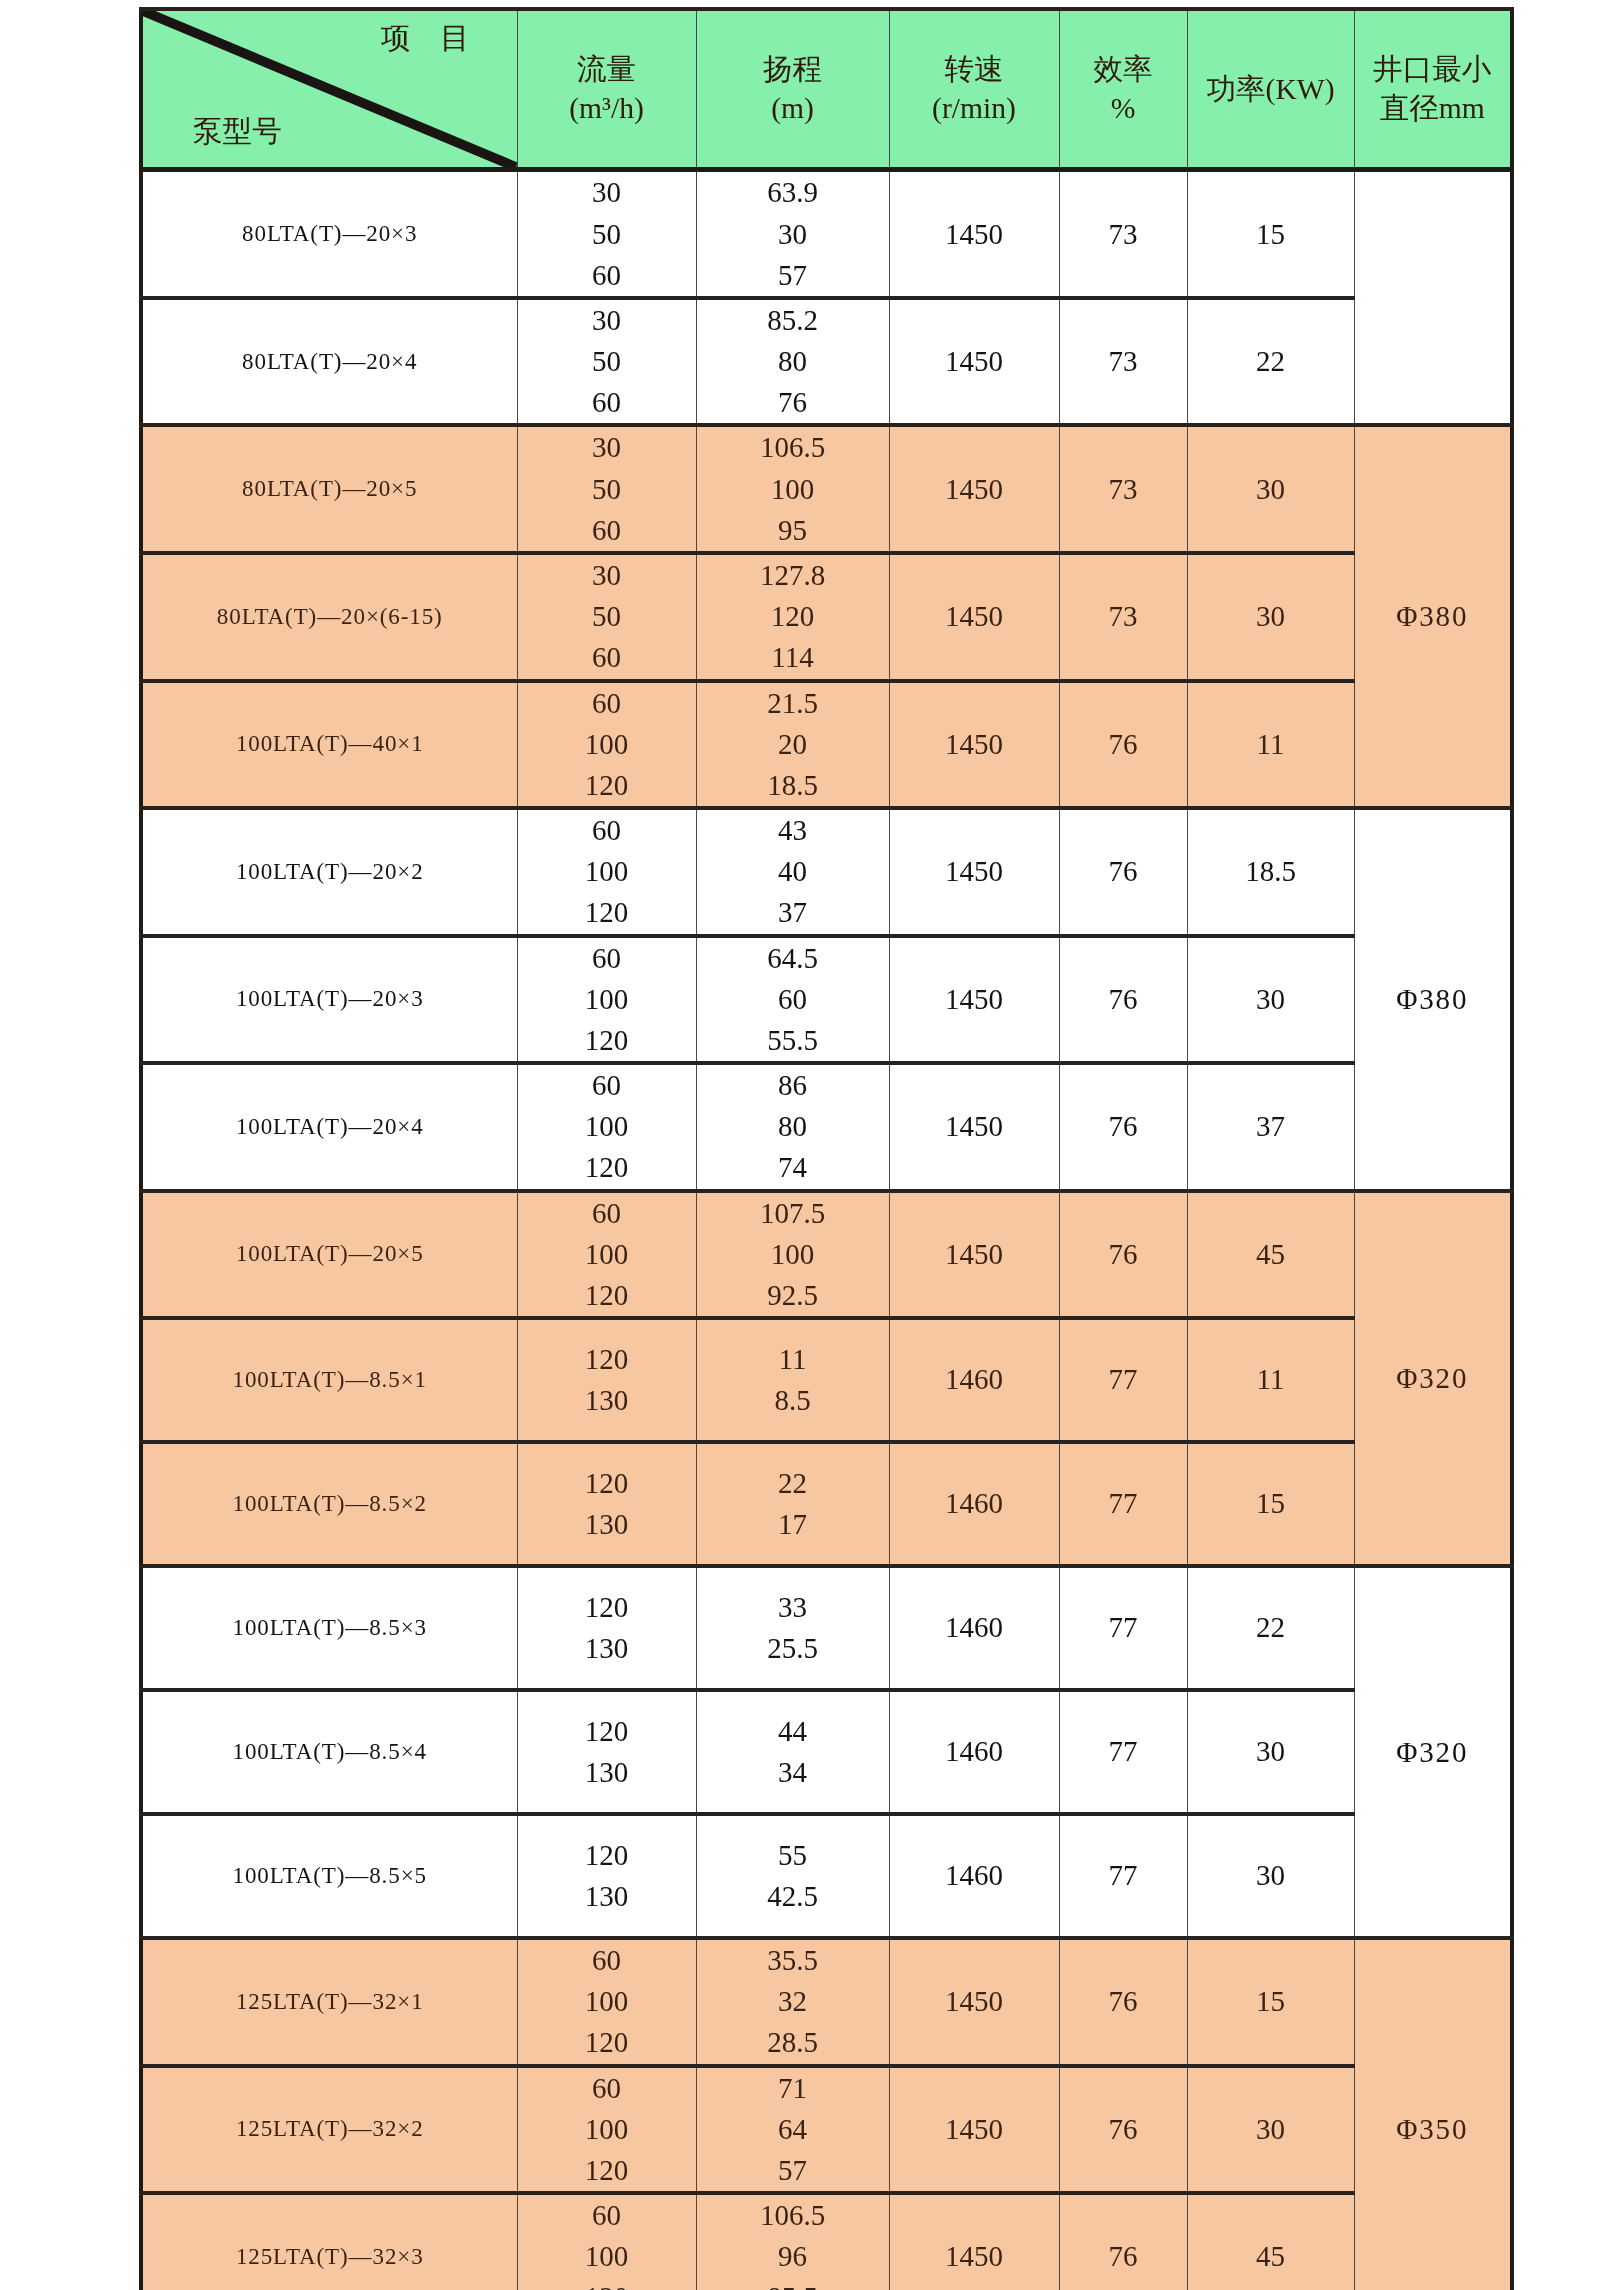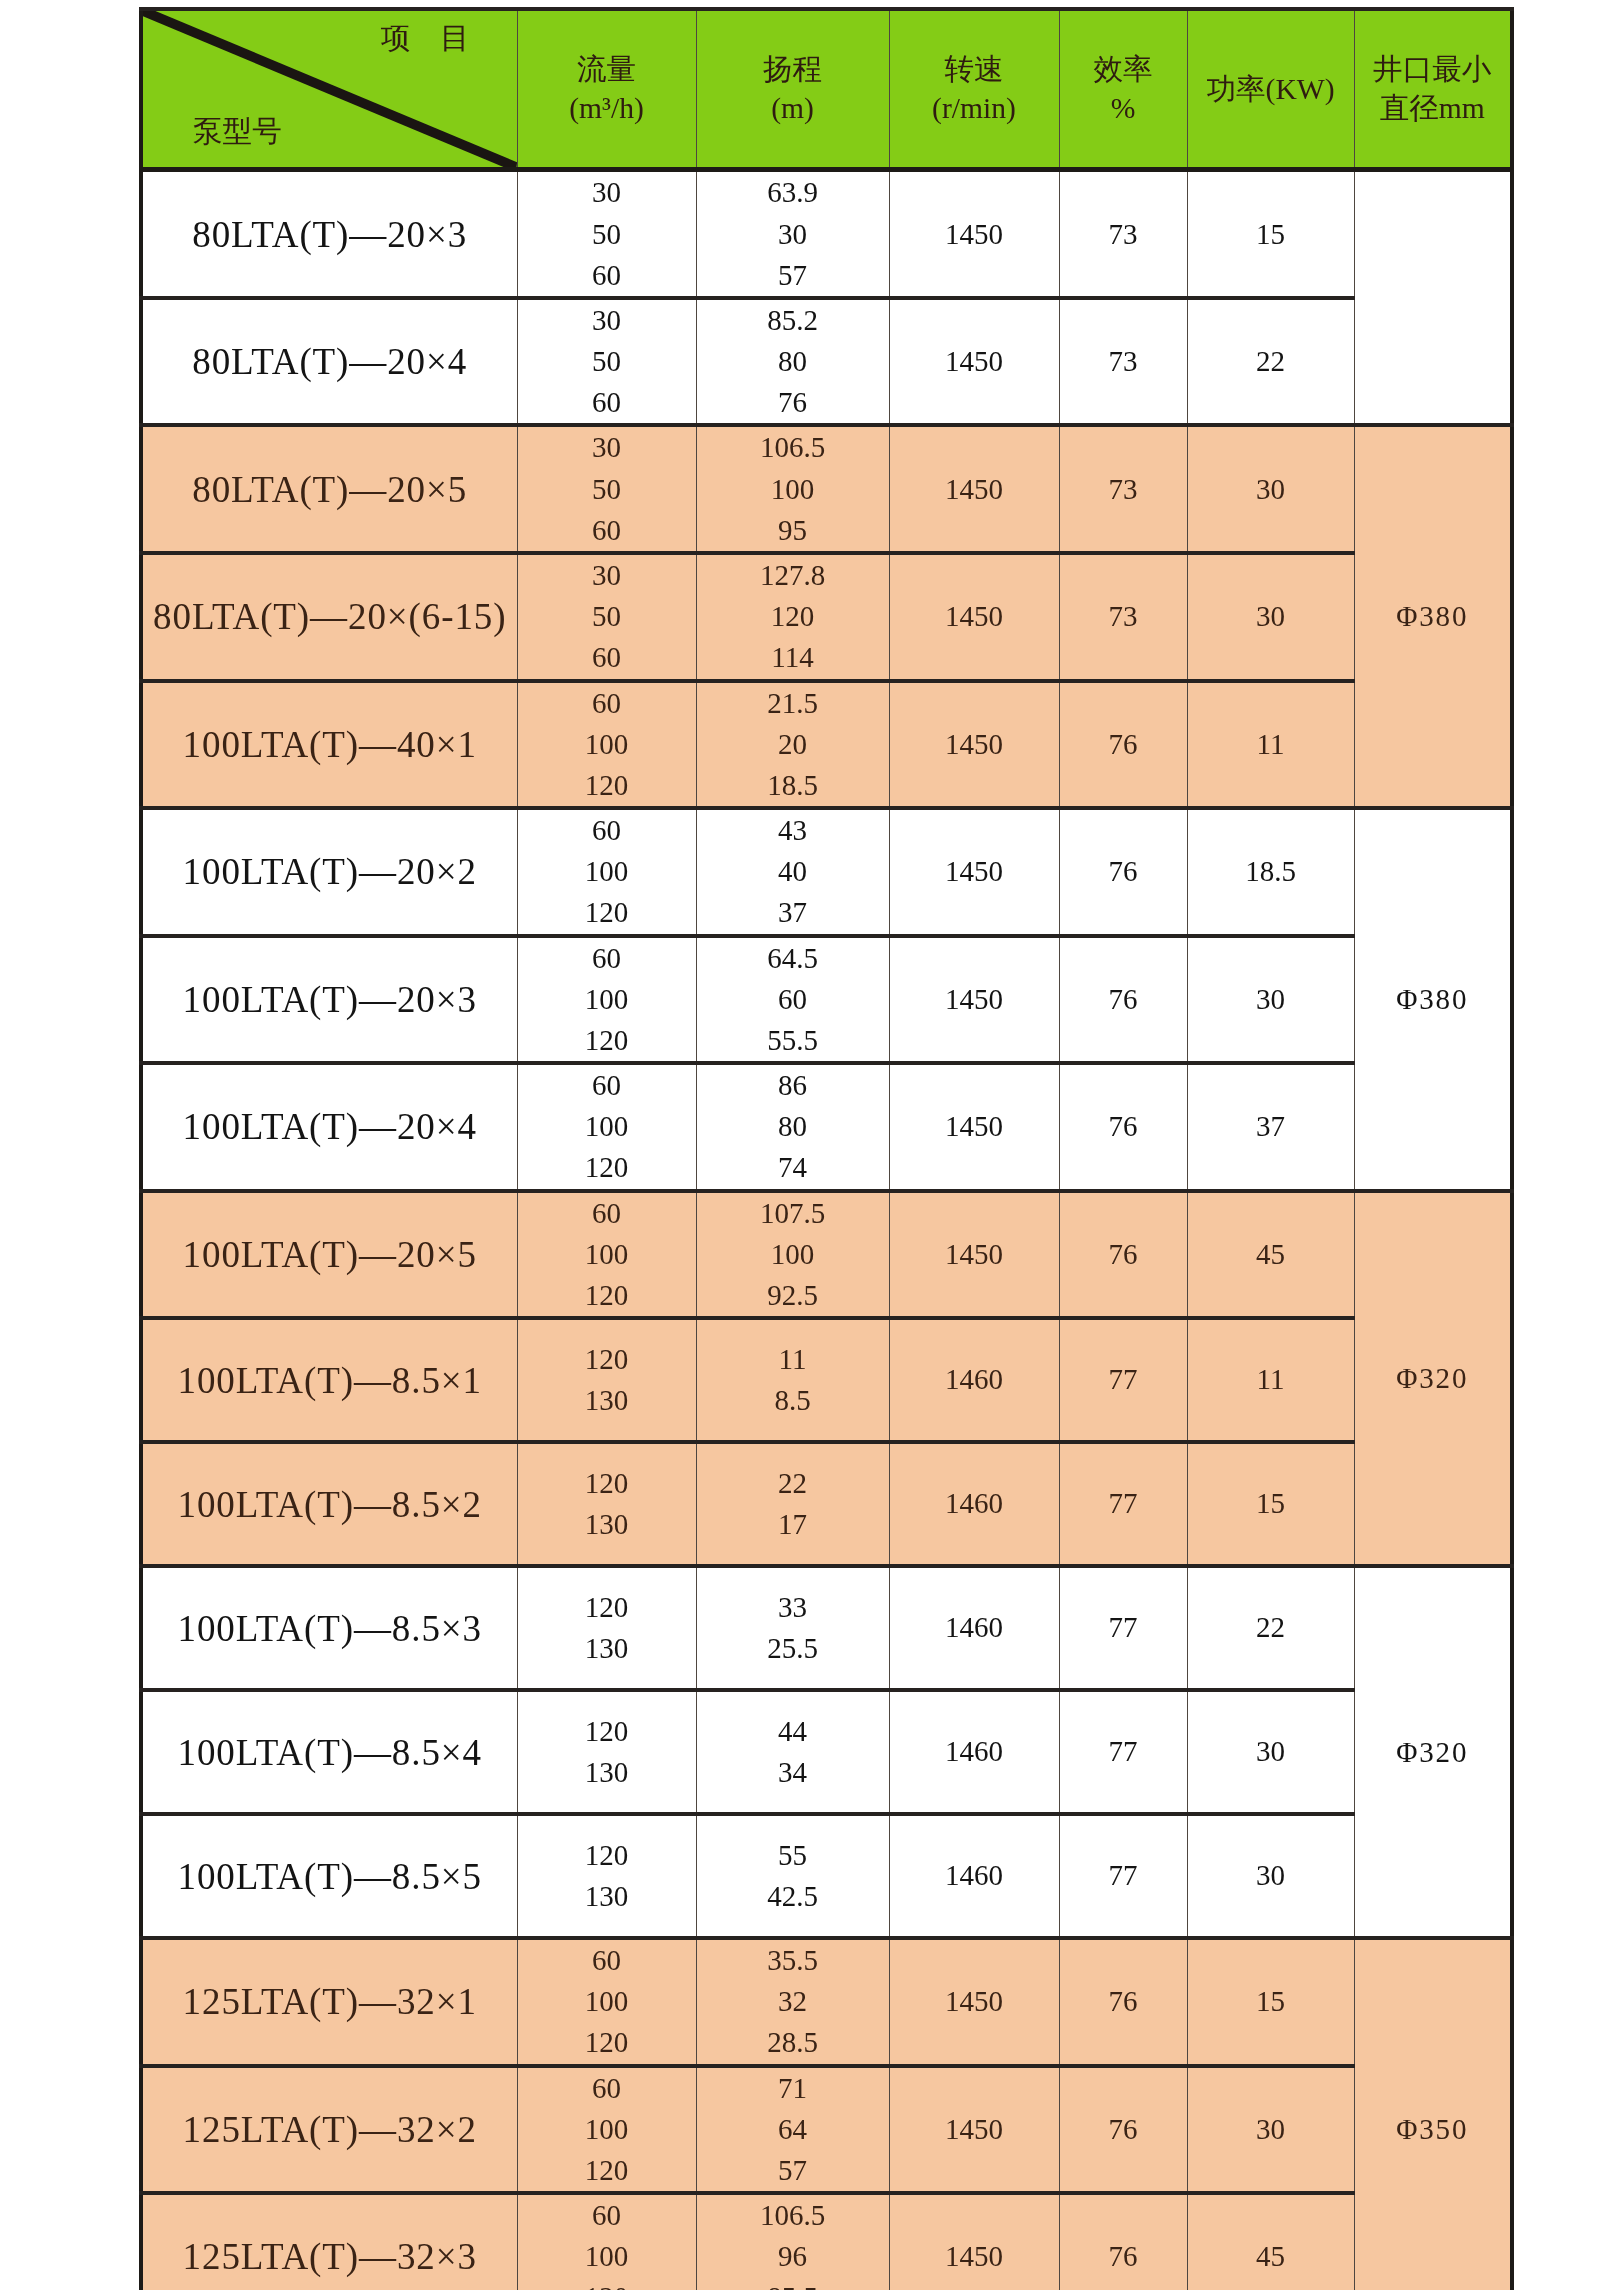--- a/index.html
+++ b/index.html
@@ -27,30 +27,30 @@
     border-top: 4.5px solid #262220;
     border-bottom: 4.5px solid #262220;
     text-align: center;
     vertical-align: middle;
     padding: 0;
     font-weight: normal;
   }
   thead tr { height: 82px; }
   tbody tr { height: 124px; }
   thead th {
-    background: #84cc16;
+    background: #86efac;
     color: #2e1c10;
     font-size: 29.6px;
     line-height: 1.32;
     white-space: pre-line;
     border-bottom: 5.4px solid #1d1a17;
   }
   tr.shade-orange td { background: #F6C7A0; color: #3a2315; }
   tr.shade-white  td { background: #ffffff; color: #141414; }
-  td.model { font-size: 37px; letter-spacing: 0.9px; }
+  td.model { font-size: 23px; letter-spacing: 0.9px; }
   td.num   { font-size: 29px; white-space: pre-line; line-height: 1.42; }
   td.well  { font-size: 29px; letter-spacing: 1.8px; }
   th.corner { position: relative; padding: 0; }
   th.corner svg.diag { position: absolute; left: 0; top: 0; width: 100%; height: 100%; display: block; }
   .corner-top    { position: absolute; top: 8px;   right: 47px; font-size: 29.6px; }
   .corner-bottom { position: absolute; bottom: 16px; left: 50px; font-size: 29.6px; }
 </style>
 </head>
 <body>
 

